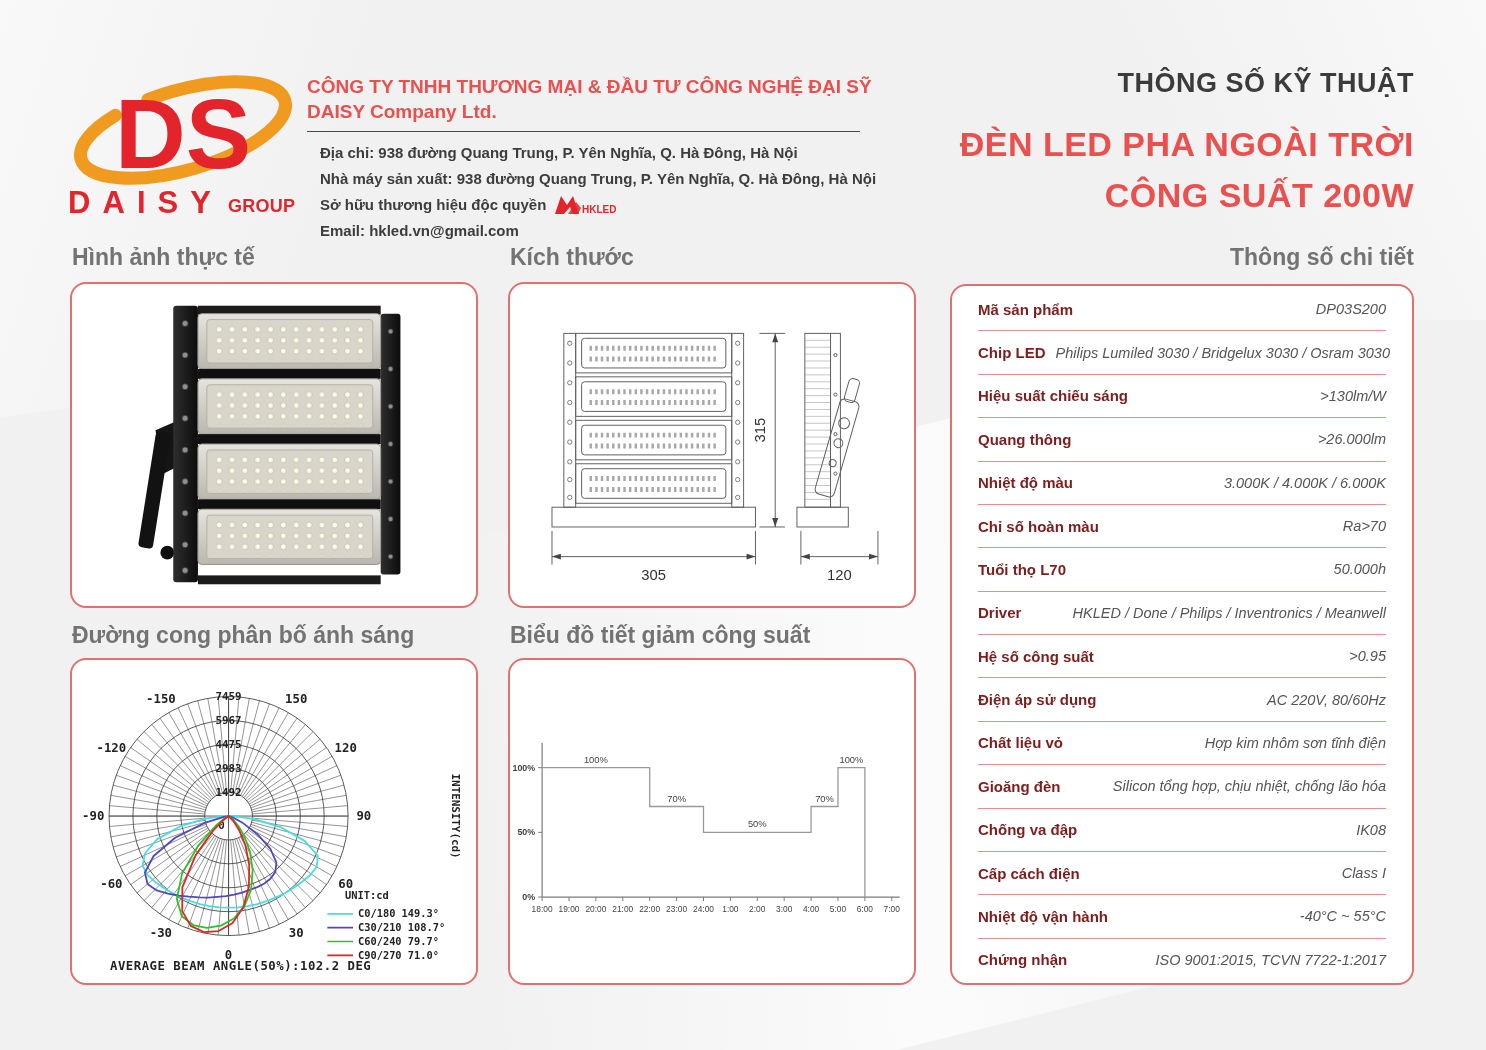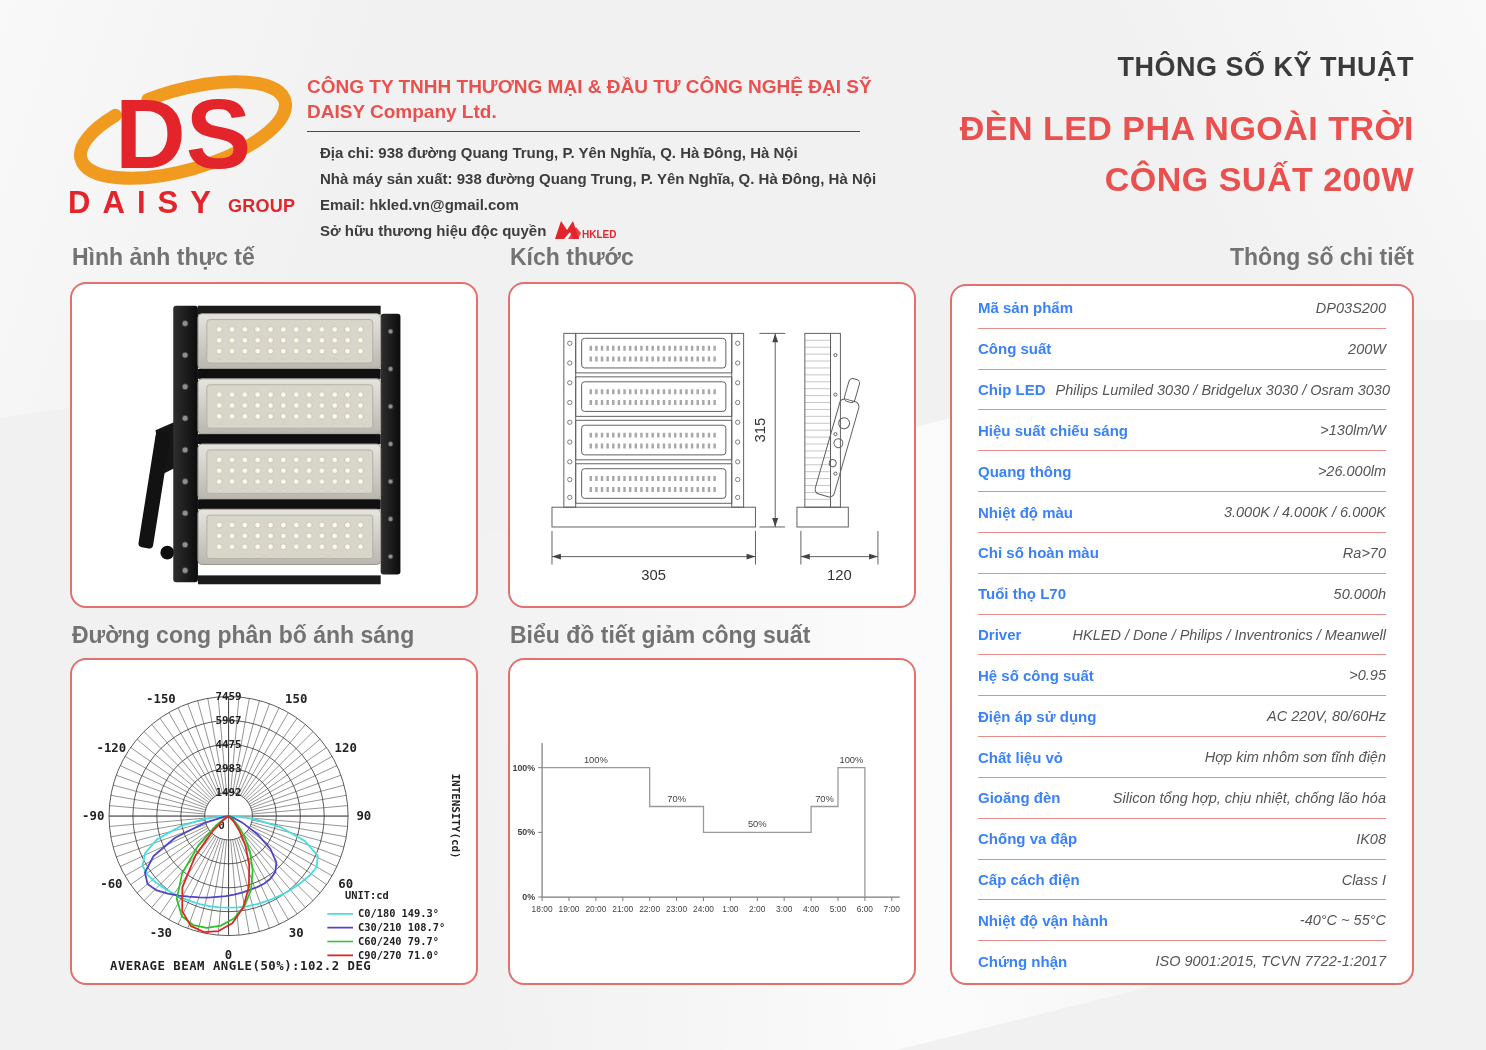--- a/index.html
+++ b/index.html
@@ -21,42 +21,42 @@
   .bg-ribbon.r3 { right:-150px; top:-80px; width:700px; height:400px;
     background:linear-gradient(245deg, rgba(255,255,255,.85) 0%, rgba(255,255,255,0) 65%); }
 
   
   .logo-wrap { position:absolute; left:64px; top:58px; width:238px; height:164px; }
   .company { position:absolute; left:307px; top:74px; width:580px; }
   .company .cname { font-size:19px; font-weight:bold; color:#e9504e; line-height:1.32; }
   .company .divider { border:none; border-top:1.6px solid #4a4a4a; margin:7px 0 8px 0; width:553px; }
   .company .cline { font-size:15px; font-weight:bold; color:#3d3d3d; line-height:1.72; white-space:nowrap;margin-left:13px; }
   .company .tm-row { display:flex; align-items:center; gap:8px; }
-  .title-block { position:absolute; right:72px; top:52px; text-align:right; }
+  .title-block { position:absolute; right:72px; top:68px; text-align:right; }
   .title-block .kicker { font-size:27px; font-weight:bold; color:#3b3b3b; letter-spacing:.5px; margin-bottom:20px; }
   .title-block .big { font-size:34px; font-weight:bold; color:#e9504e; line-height:1.5; letter-spacing:.5px; }
 
   
   .sec-h { position:absolute; font-size:23px; font-weight:bold; color:#737373; }
 
   
   .panel { position:absolute; background:#fff; border:2px solid #e2706d; border-radius:16px; overflow:hidden; }
   #photo-panel   { left:70px;  top:282px; width:408px; height:326px; }
   #dims-panel    { left:508px; top:282px; width:408px; height:326px; }
   #polar-panel   { left:70px;  top:658px; width:408px; height:327px; }
   #dimming-panel { left:508px; top:658px; width:408px; height:327px; }
   #specs-panel   { left:950px; top:284px; width:464px; height:701px; }
   .panel svg.fill { width:100%; height:100%; display:block; }
 
   
   .spec-table { display:flex; flex-direction:column; height:100%; padding:2px 0; }
   .spec-row { flex:1; display:flex; align-items:center; justify-content:space-between;
     margin:0 26px; border-bottom:1.5px solid #e88c8a; gap:10px; }
   .spec-row:last-child { border-bottom:none; }
-  .spec-label { font-size:15px; font-weight:bold; color:#3b82f6; white-space:nowrap; }
+  .spec-label { font-size:15px; font-weight:bold; color:#7f1d1d; white-space:nowrap; }
   .spec-value { font-size:14.5px; font-style:italic; color:#555; white-space:nowrap; }
 </style>
 </head>
 <body>
 
 <div class="bg-ribbon r1"></div>
 <div class="bg-ribbon r2"></div>
 <div class="bg-ribbon r3"></div>
 
 <div class="logo-wrap">
@@ -69,31 +69,31 @@
     <text x="164" y="154" font-family="Liberation Sans, sans-serif" font-size="18" font-weight="bold" fill="#e3252b" letter-spacing="3" textLength="70">GROUP</text>
   </svg>
 </div>
 
 <div class="company">
   <div class="cname">CÔNG TY TNHH THƯƠNG MẠI &amp; ĐẦU TƯ CÔNG NGHỆ ĐẠI SỸ</div>
   <div class="cname">DAISY Company Ltd.</div>
   <hr class="divider">
   <div class="cline">Địa chỉ: 938 đường Quang Trung, P. Yên Nghĩa, Q. Hà Đông, Hà Nội</div>
   <div class="cline">Nhà máy sản xuất: 938 đường Quang Trung, P. Yên Nghĩa, Q. Hà Đông, Hà Nội</div>
-  <div class="cline">Email: hkled.vn@gmail.com</div>
   <div class="cline tm-row">
     <span>Sở hữu thương hiệu độc quyền</span>
     <span style="display:inline-flex;align-items:center;">
       <svg width="62" height="22" viewBox="0 0 62 22">
         <path d="M1,20 L7,2 L13,11 L19,2 L25,20 L19,20 L16,13 L10,20 Z" fill="#e3252b"></path>
         <path d="M14,20 L22,8 L27,14 L24,20 Z" fill="#e3252b" opacity=".85"></path>
         <text x="28" y="19" font-family="Liberation Sans, sans-serif" font-size="10" font-weight="bold" fill="#e3252b">HKLED</text>
       </svg>
     </span>
   </div>
+  <div class="cline">Email: hkled.vn@gmail.com</div>
 </div>
 
 <div class="title-block">
   <div class="kicker">THÔNG SỐ KỸ THUẬT</div>
   <div class="big">ĐÈN LED PHA NGOÀI TRỜI</div>
   <div class="big">CÔNG SUẤT 200W</div>
 </div>
 
 <div class="sec-h" style="left:72px;top:244px;">Hình ảnh thực tế</div>
 <div class="sec-h" style="left:510px;top:244px;">Kích thước</div>
@@ -470,24 +470,20 @@
     </svg>
 </div>
 
 <div class="panel" id="specs-panel">
   <div class="spec-table" id="spec-table">
       <div class="spec-row">
         <span class="spec-label">Mã sản phẩm</span>
         <span class="spec-value">DP03S200</span>
       </div>
       <div class="spec-row">
-        <span class="spec-label">Công suất</span>
-        <span class="spec-value">200W</span>
-      </div>
-      <div class="spec-row">
         <span class="spec-label">Chip LED</span>
         <span class="spec-value">Philips Lumiled 3030 / Bridgelux 3030 / Osram 3030</span>
       </div>
       <div class="spec-row">
         <span class="spec-label">Hiệu suất chiếu sáng</span>
         <span class="spec-value">&gt;130lm/W</span>
       </div>
       <div class="spec-row">
         <span class="spec-label">Quang thông</span>
         <span class="spec-value">&gt;26.000lm</span>

